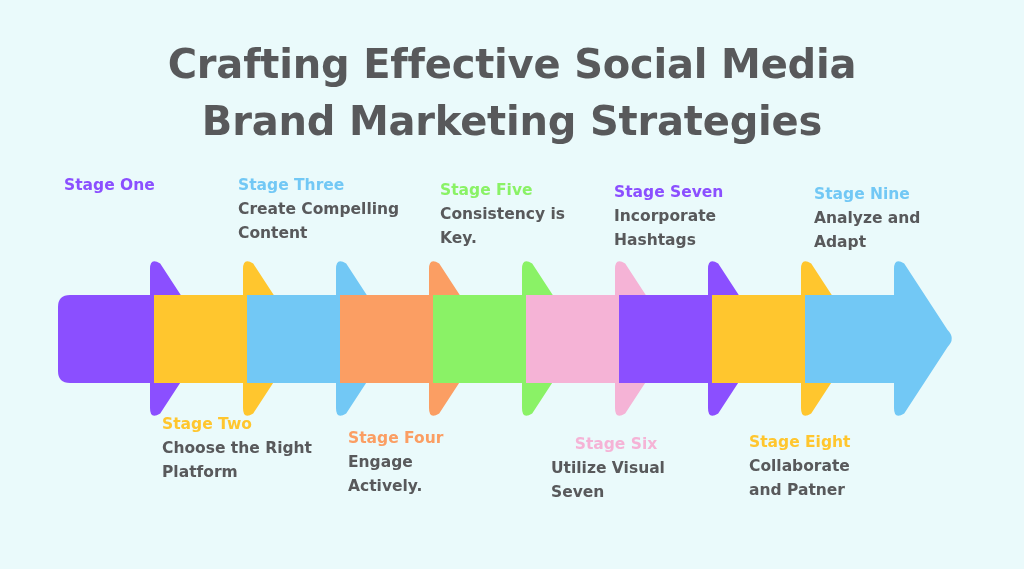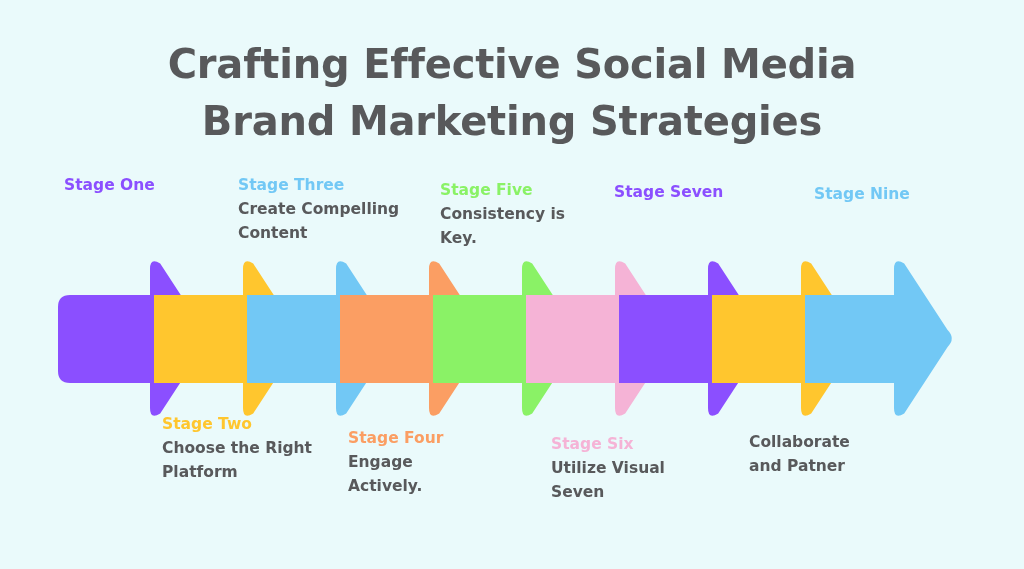--- a/index.html
+++ b/index.html
@@ -104,27 +104,30 @@
       </div>
       <div class="caption cap-bottom" style="left: 348px; top: 426px; width: 120px;">
         <div class="stage" style="color: rgb(251, 158, 99);">Stage Four</div>
         <div class="desc">Engage Actively.</div>
       </div>
       <div class="caption cap-top" style="left: 440px; top: 178px; width: 130px;">
         <div class="stage" style="color: rgb(138, 242, 102);">Stage Five</div>
         <div class="desc">Consistency is Key.</div>
       </div>
       <div class="caption cap-bottom" style="left: 551px; top: 432px; width: 130px;">
-        <div class="stage" style="color: rgb(245, 179, 214);">Stage Six</div>
+        <div class="stage" style="color: rgb(245, 179, 214); text-align: center;">Stage Six</div>
         <div class="desc">Utilize Visual Seven</div>
       </div>
       <div class="caption cap-top" style="left: 614px; top: 180px; width: 130px;">
         <div class="stage" style="color: rgb(139, 79, 255);">Stage Seven</div>
+        <div class="desc">Incorporate Hashtags</div>
       </div>
       <div class="caption cap-bottom" style="left: 749px; top: 430px; width: 130px;">
+        <div class="stage" style="color: rgb(255, 198, 46);">Stage Eight</div>
         <div class="desc">Collaborate and Patner</div>
       </div>
       <div class="caption cap-top" style="left: 814px; top: 182px; width: 130px;">
         <div class="stage" style="color: rgb(114, 200, 245);">Stage Nine</div>
+        <div class="desc">Analyze and Adapt</div>
       </div>
     </div>
 
 </div>
 
 </body></html>

